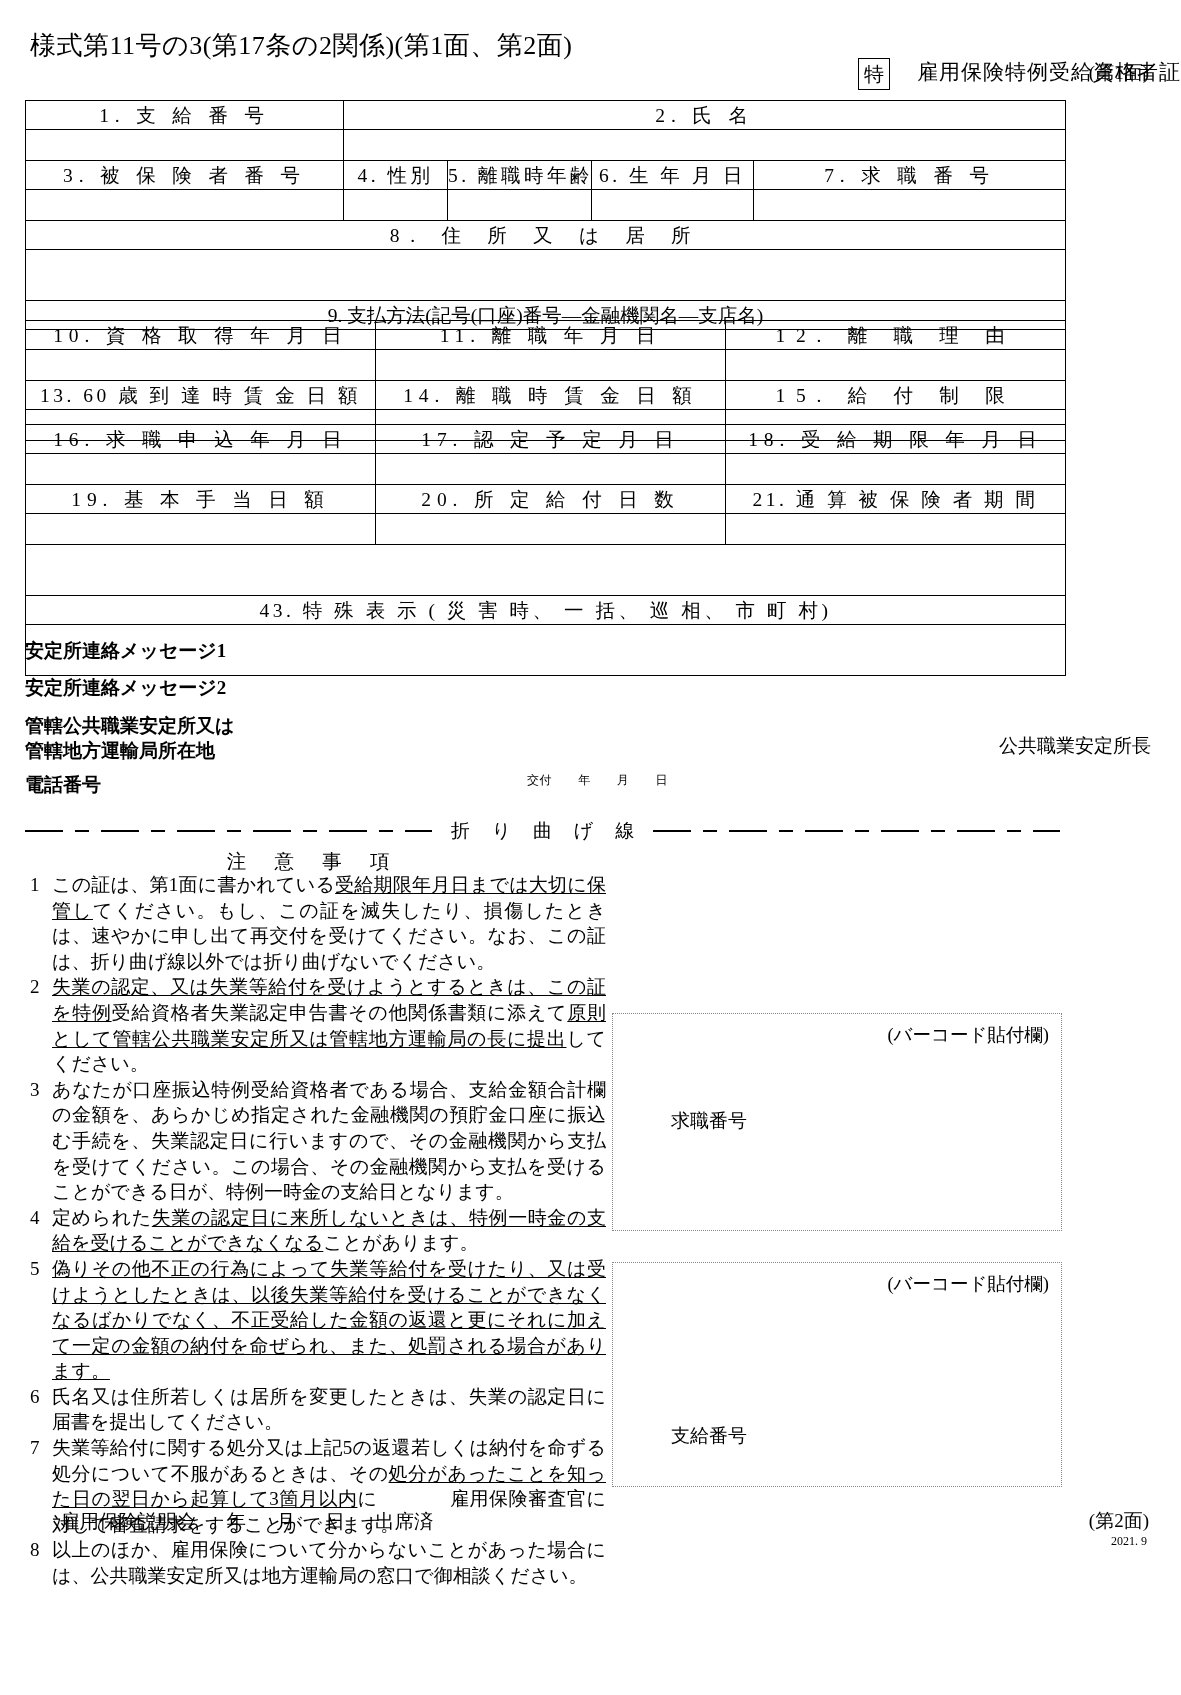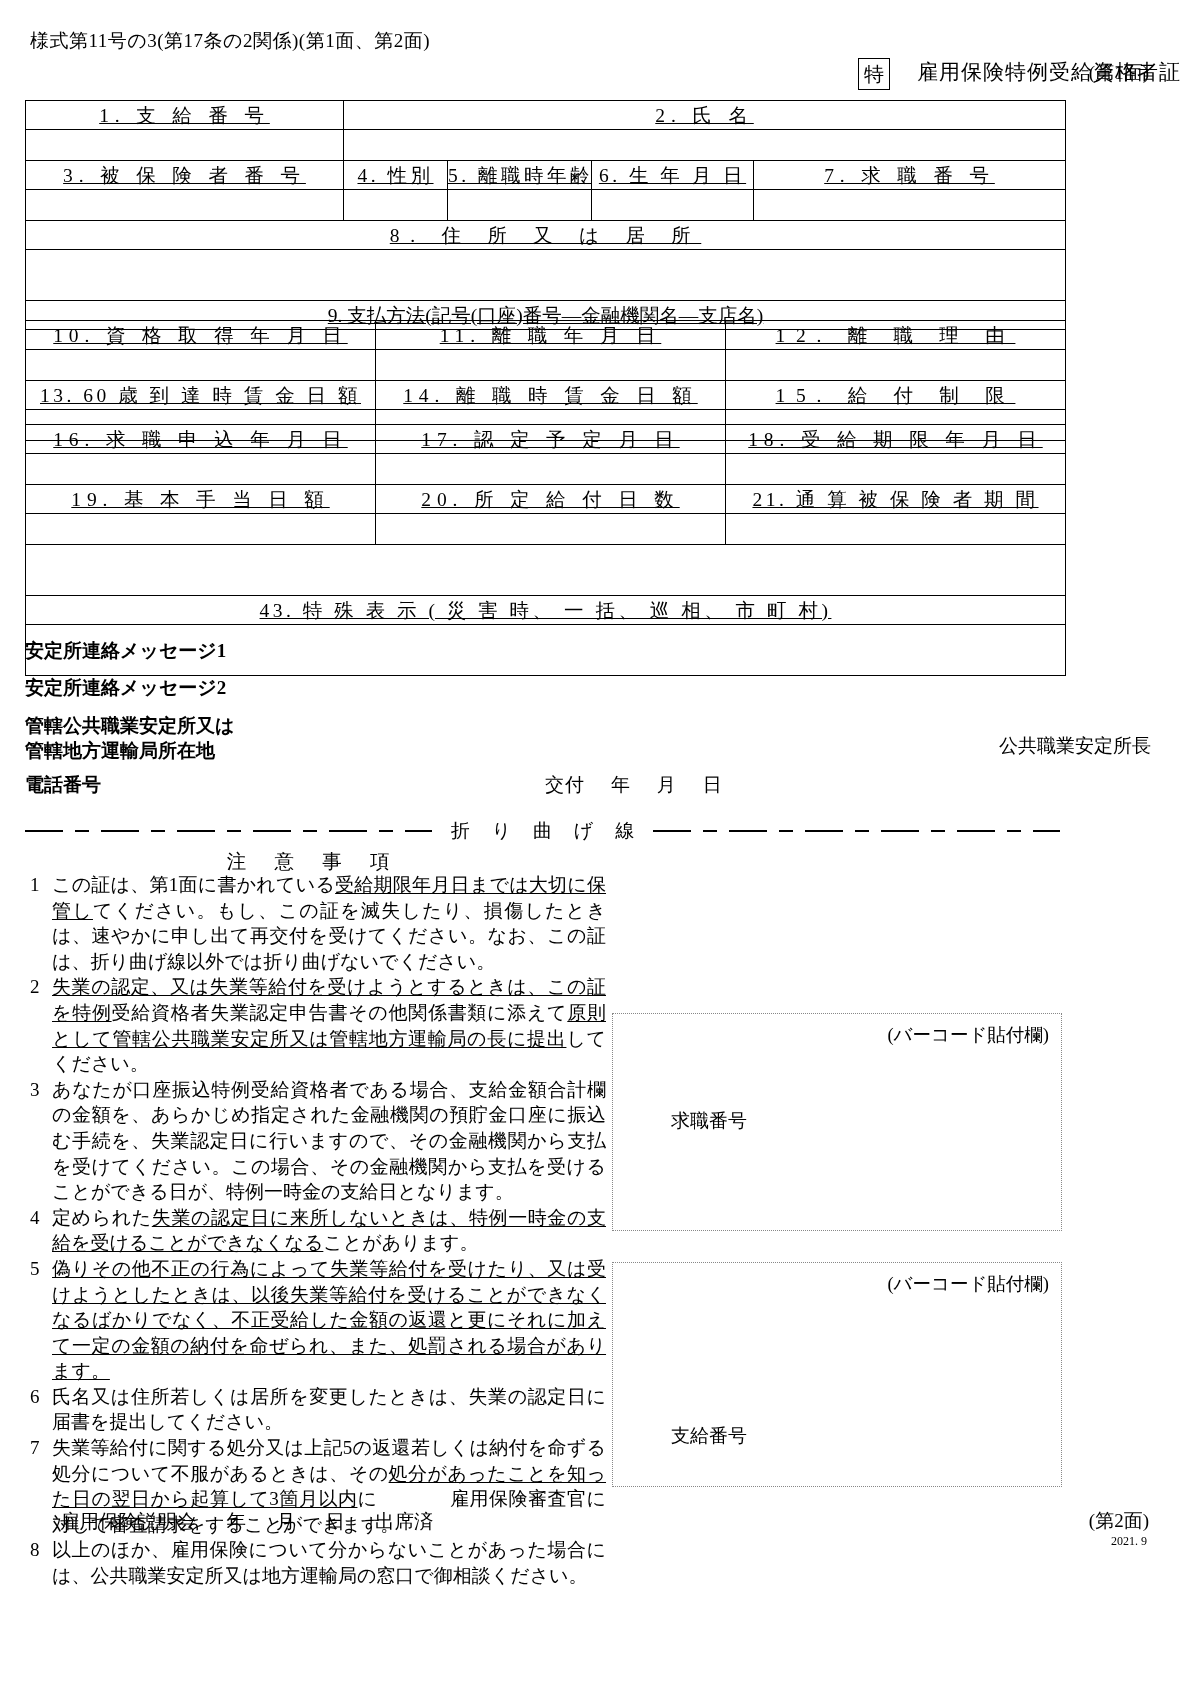--- a/index.html
+++ b/index.html
@@ -21,21 +21,21 @@
     height: 1695px;
     padding: 0;
     box-sizing: border-box;
   }
 
   
   .form-code {
     position: absolute;
     left: 30px;
     top: 28px;
-    font-size: 19px;
+    font-size: 26px;
     letter-spacing: 0.5px;
     white-space: nowrap;
   }
   .doc-title {
     position: absolute;
     left: 0;
     top: 58px;
     width: 1181px;
     text-align: right;
     font-size: 21px;
@@ -72,21 +72,21 @@
   .tbl td {
     border: 1.4px solid #000;
     padding: 0;
     font-size: 19.5px;
     text-align: center;
     vertical-align: middle;
     height: 28px;
     white-space: nowrap;
     overflow: hidden;
   }
-  .tbl td.lbl { height: 28px; text-decoration: underline; }
+  .tbl td.lbl { height: 28px; }
   .tbl td.val { height: 30px; }
   .tbl td.val-tall { height: 50px; }
   .sp { letter-spacing: 0.30em; padding-left: 0.30em; }
   .sp2 { letter-spacing: 0.55em; padding-left: 0.55em; }
   .sp4 { letter-spacing: 0.18em; padding-left: 0.18em; }
   .nosp { letter-spacing: 0; margin-top: 20px; }
 
   #t1 { top: 100px; }
   #t2 { top: 320px; }
   #t3 { top: 424px; }
@@ -106,23 +106,23 @@
   #tel { top: 772px; }
   .office-head {
     position: absolute;
     right: 30px;
     top: 733px;
     font-size: 19px;
     white-space: nowrap;
   }
   .issue {
     position: absolute;
-    left: 545px;
+    left: 527px;
     top: 772px;
-    font-size: 19px;
+    font-size: 12px;
     white-space: nowrap;
     letter-spacing: 0.05em;
   }
   .issue .gap { display: inline-block; width: 26px; }
 
   
   .fold {
     position: absolute;
     left: 25px;
     top: 820px;

